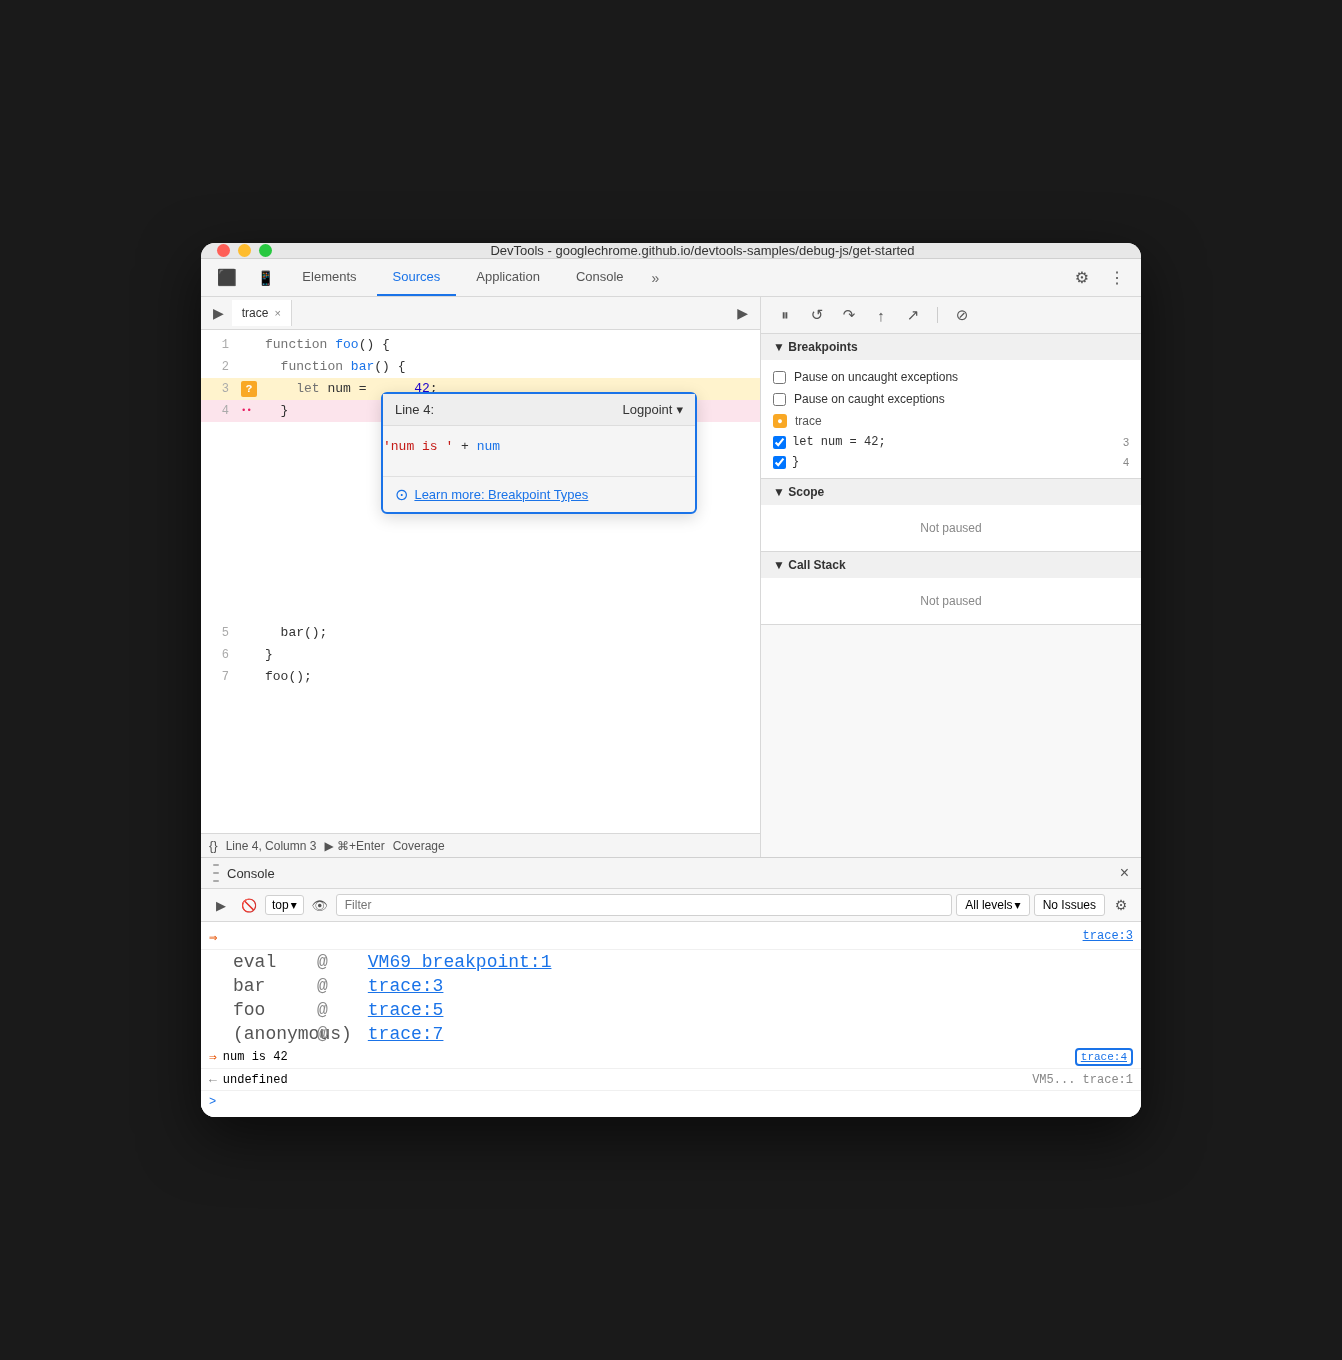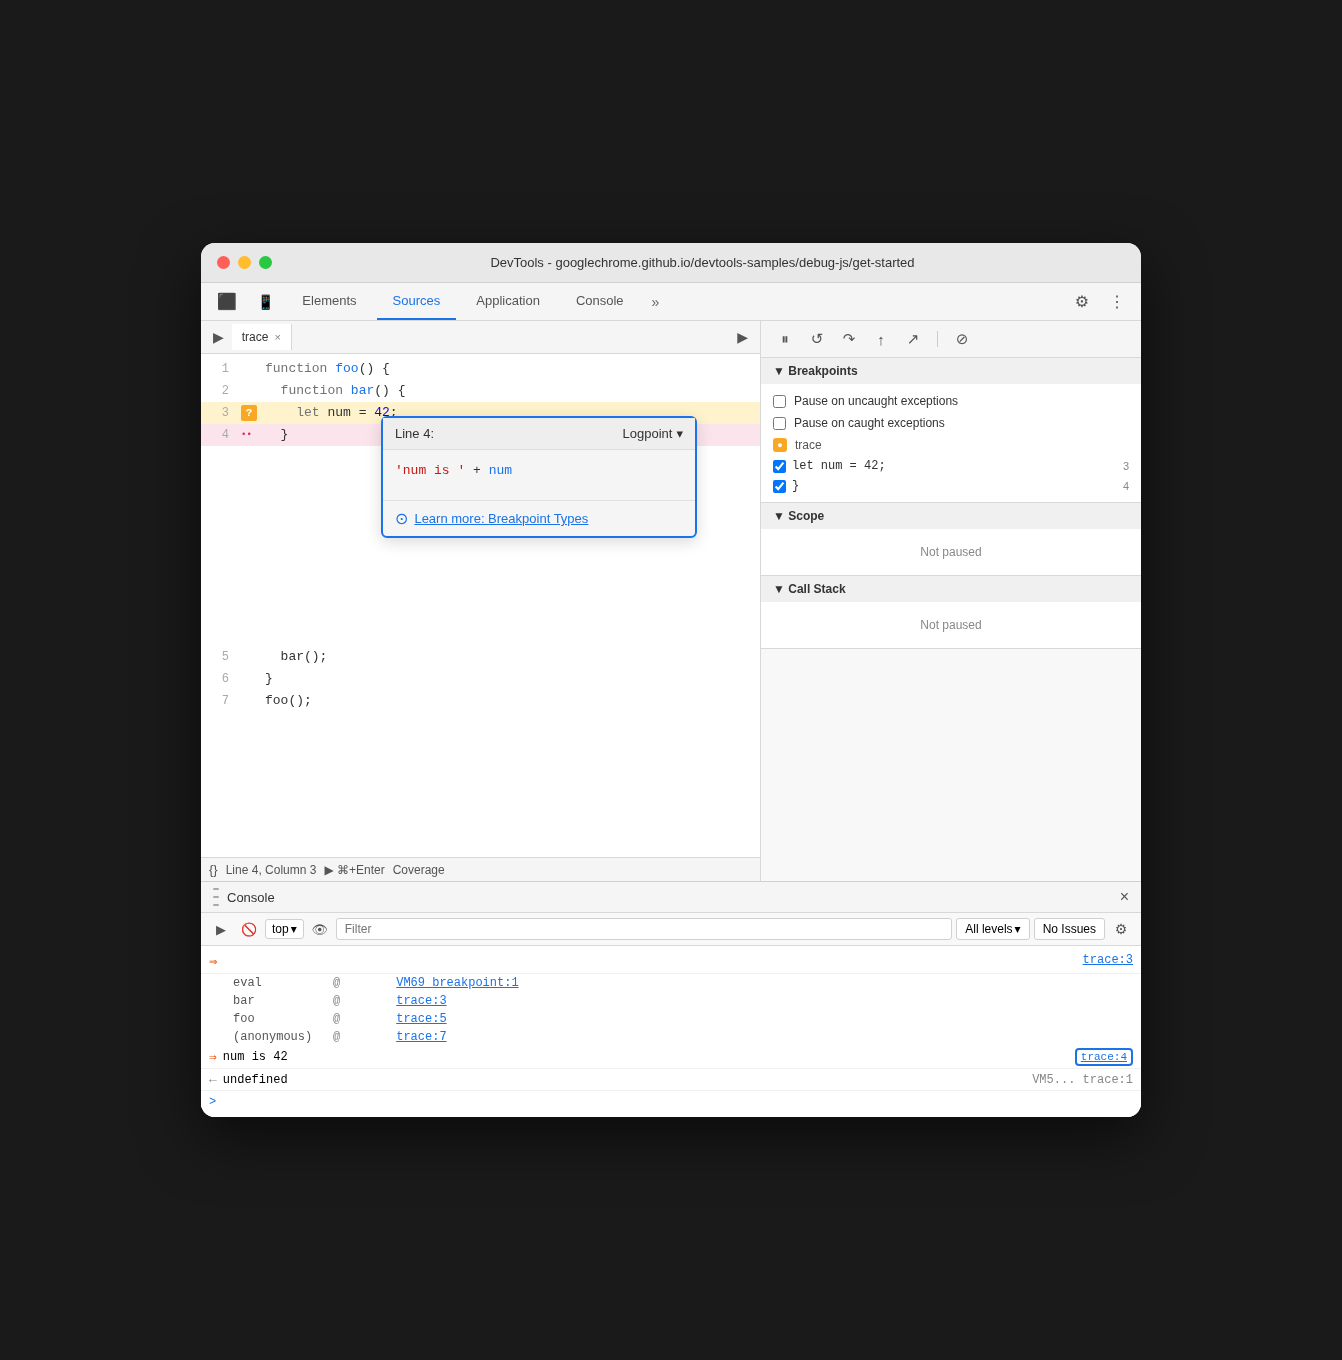--- a/index.html
+++ b/index.html
@@ -13,21 +13,21 @@
     }
     .window {
       width: 940px;
       background: #f0f0f0;
       border-radius: 14px;
       box-shadow: 0 20px 60px rgba(0,0,0,0.6);
       overflow: hidden;
     }
     .titlebar {
       background: #e8e8e8;
-      padding: 12px 16px;
+      padding: 0 16px;
       display: flex;
       align-items: center;
       gap: 8px;
       border-bottom: 1px solid #d0d0d0;
     }
     .traffic-light {
       width: 13px; height: 13px; border-radius: 50%; cursor: pointer;
     }
     .tl-red { background: #ff5f57; }
     .tl-yellow { background: #febc2e; }
@@ -157,21 +157,21 @@
       width: 16px;
       flex-shrink: 0;
     }
     .line-code {
       padding-left: 8px;
       color: #333;
       white-space: pre;
     }
     .kw { color: #737373; font-weight: normal; }
     .fn { color: #1a73e8; }
-    .num { color: #1c00cf; }
+    .num { color: #1c00cf; margin-left: 40px; }
     .line-highlight-yellow {
       background: #fff3cd;
     }
     .line-highlight-pink {
       background: #fce4ec;
     }
     .bp-yellow {
       background: #f9a825;
       border-radius: 2px;
       width: 16px;
@@ -216,21 +216,21 @@
     }
     .logpoint-dropdown {
       display: flex;
       align-items: center;
       gap: 4px;
       font-size: 13px;
       color: #333;
       cursor: pointer;
     }
     .logpoint-input-area {
-      padding: 10px 12px;
+      padding: 10px 0;
       min-height: 50px;
     }
     .logpoint-input {
       font-family: 'Courier New', monospace;
       font-size: 13px;
       color: #333;
     }
     .logpoint-str { color: #c41a16; }
     .logpoint-op { color: #333; }
     .logpoint-var { color: #1a73e8; }
@@ -486,24 +486,23 @@
       text-decoration: underline;
       cursor: pointer;
       margin-left: auto;
       padding-left: 16px;
       flex-shrink: 0;
     }
     .console-trace-row {
       display: flex;
       align-items: flex-end;
       padding: 2px 8px 2px 32px;
-      font-size: 12px;
+      font-size: 18px;
       font-family: 'Courier New', monospace;
       color: #555;
-      gap: 16px;
     }
     .trace-label {
       width: 80px;
       color: #555;
     }
     .trace-at {
       color: #888;
       margin: 0 4px;
     }
     .console-result {

